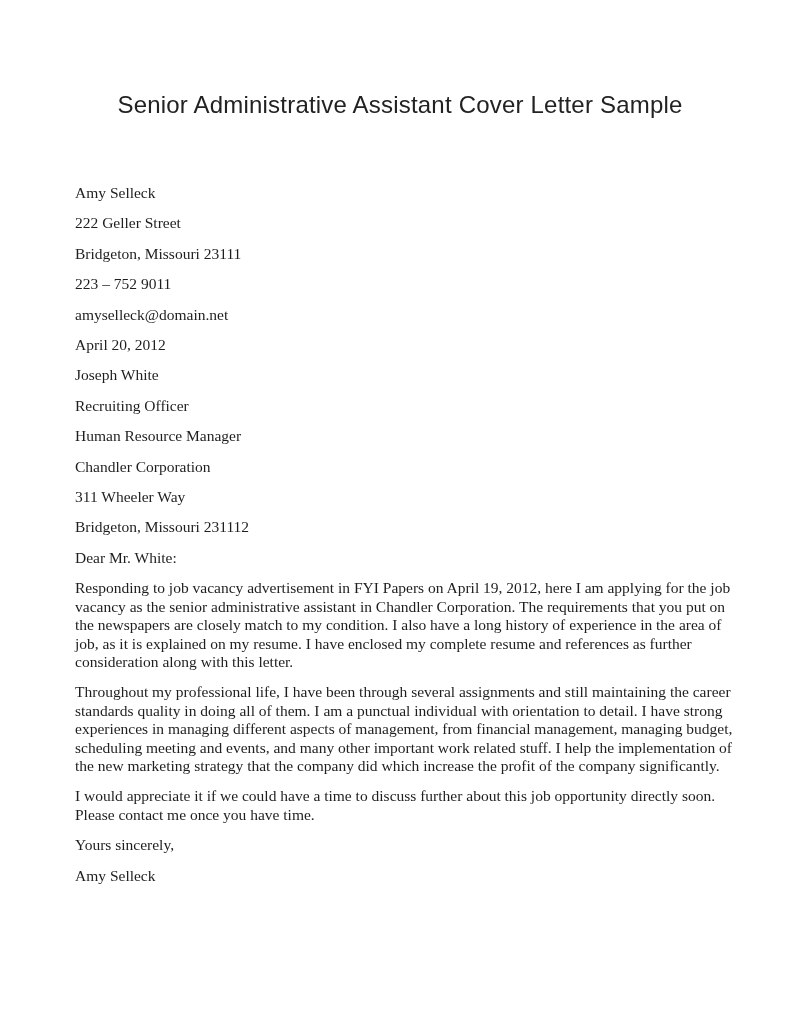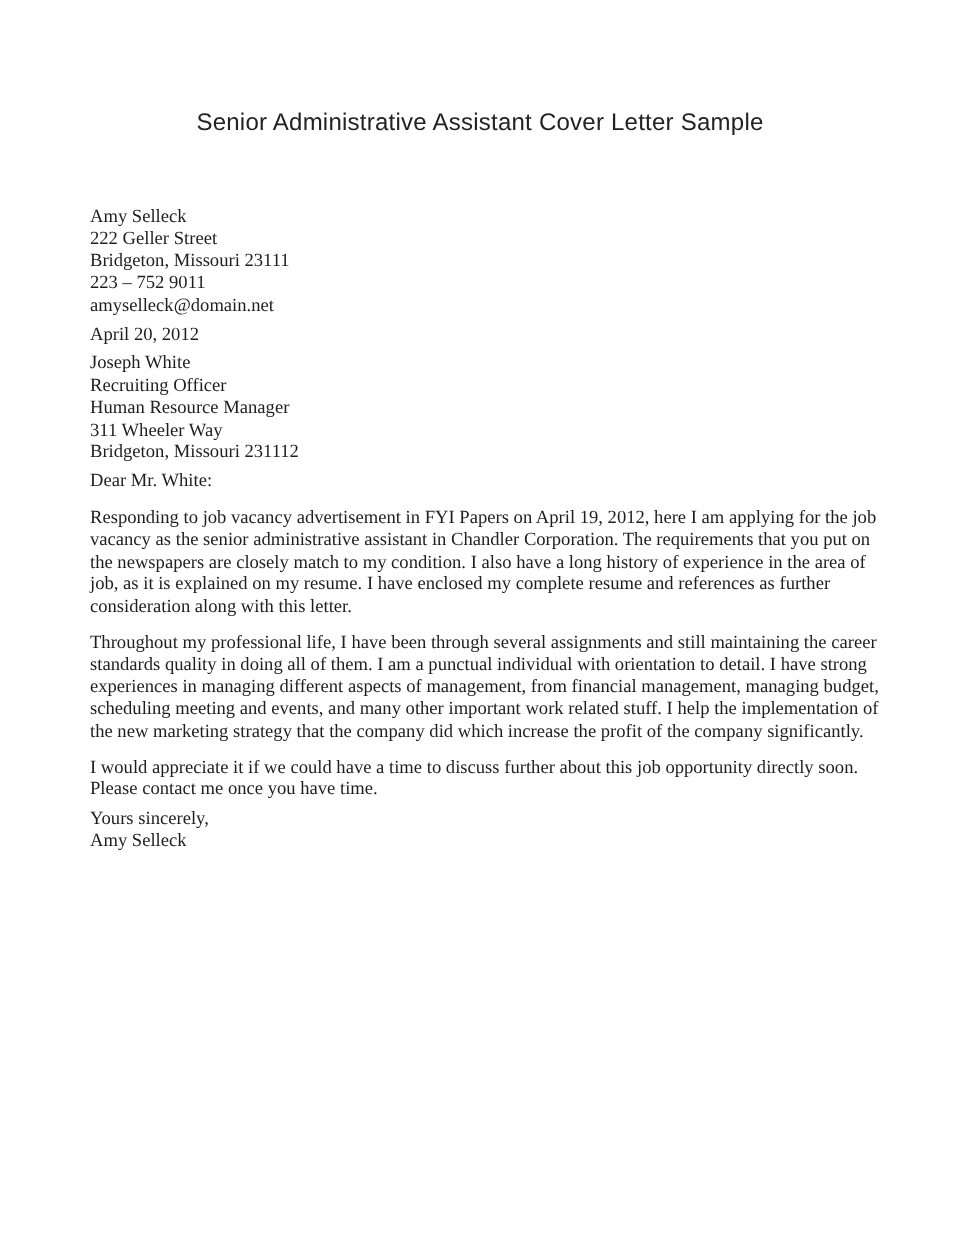--- a/index.html
+++ b/index.html
@@ -16,39 +16,40 @@
     font-family: "Liberation Serif", "DejaVu Serif", serif;
     overflow: hidden;
   }
   .doc-title {
     position: absolute;
     top: 91px;
     left: 0;
     width: 100%;
     text-align: center;
     font-family: "Liberation Sans", "DejaVu Sans", sans-serif;
-    font-size: 20px;
+    font-size: 24px;
     font-weight: 400;
     letter-spacing: 0.2px;
     color: #222222;
   }
   .content {
     position: absolute;
     left: 75px;
     top: 172px;
     width: 660px;
     font-size: 15.5px;
     line-height: 18.4px;
     text-align: left;
   }
   .block {
     margin: 0 0 6px 0;
   }
   .line {
     white-space: nowrap;
+    margin-top: 12px;
   }
   p.block {
     margin-top: 12px;
     margin-bottom: 6px;
   }
 </style>
 </head>
 <body>
 
 <div class="page">
@@ -66,20 +67,21 @@
     </div>
 
     <div class="block">
       <div class="line">April 20, 2012</div>
     </div>
 
     <div class="block">
       <div class="line">Joseph White</div>
       <div class="line">Recruiting Officer</div>
       <div class="line">Human Resource Manager</div>
+      <div class="line">Chandler Corporation</div>
       <div class="line">311 Wheeler Way</div>
       <div class="line">Bridgeton, Missouri 231112</div>
     </div>
 
     <div class="block">
       <div class="line">Dear Mr. White:</div>
     </div>
 
     <p class="block">Responding to job vacancy advertisement in FYI Papers on April 19, 2012, here I am applying for the job vacancy as the senior administrative assistant in Chandler Corporation. The requirements that you put on the newspapers are closely match to my condition. I also have a long history of experience in the area of job, as it is explained on my resume. I have enclosed my complete resume and references as further consideration along with this letter.</p>
 

